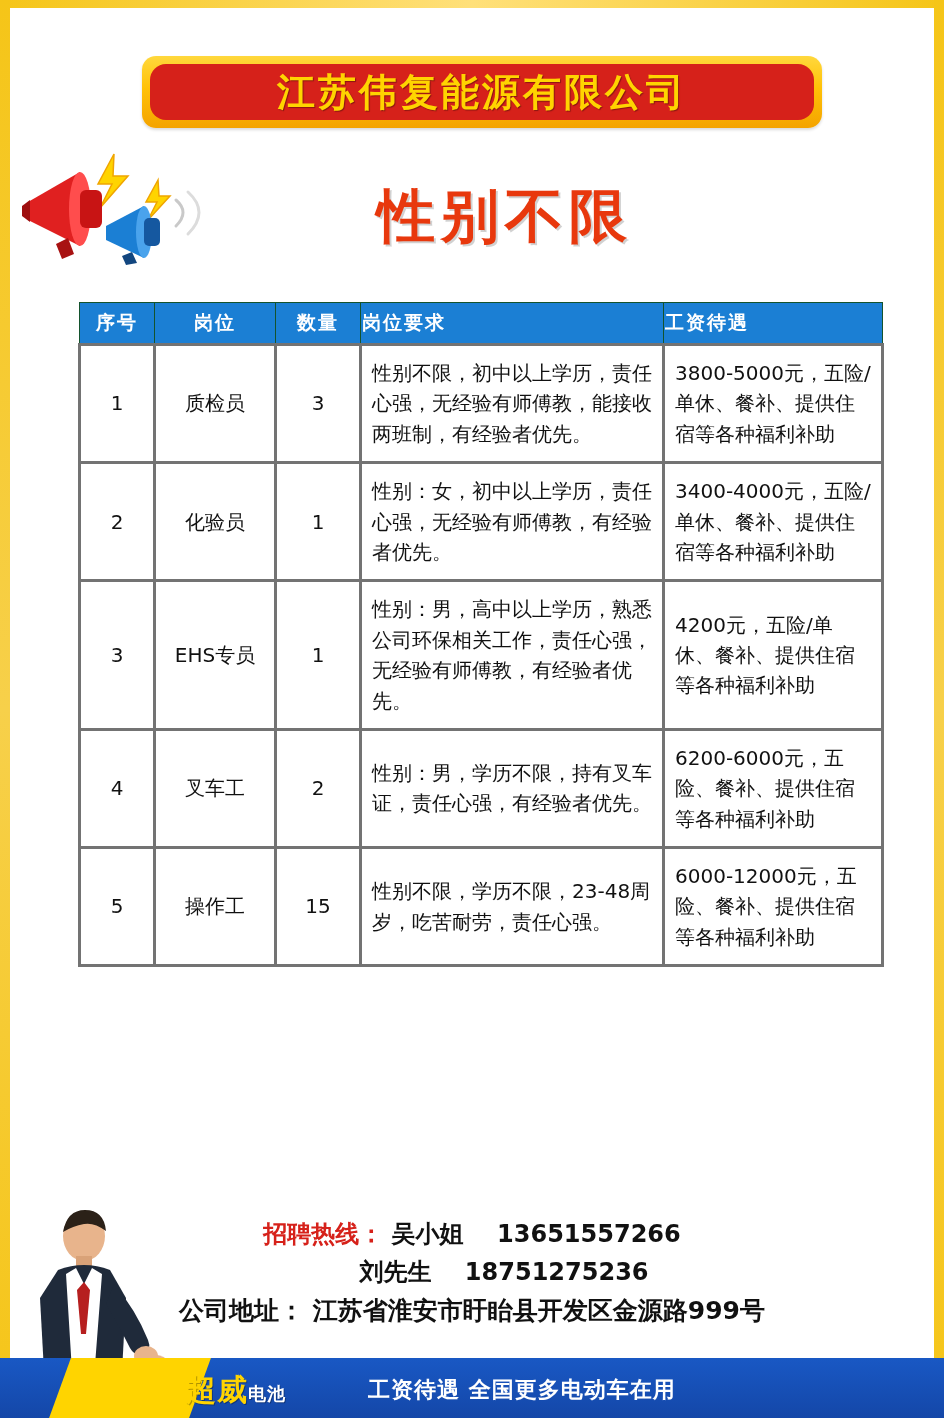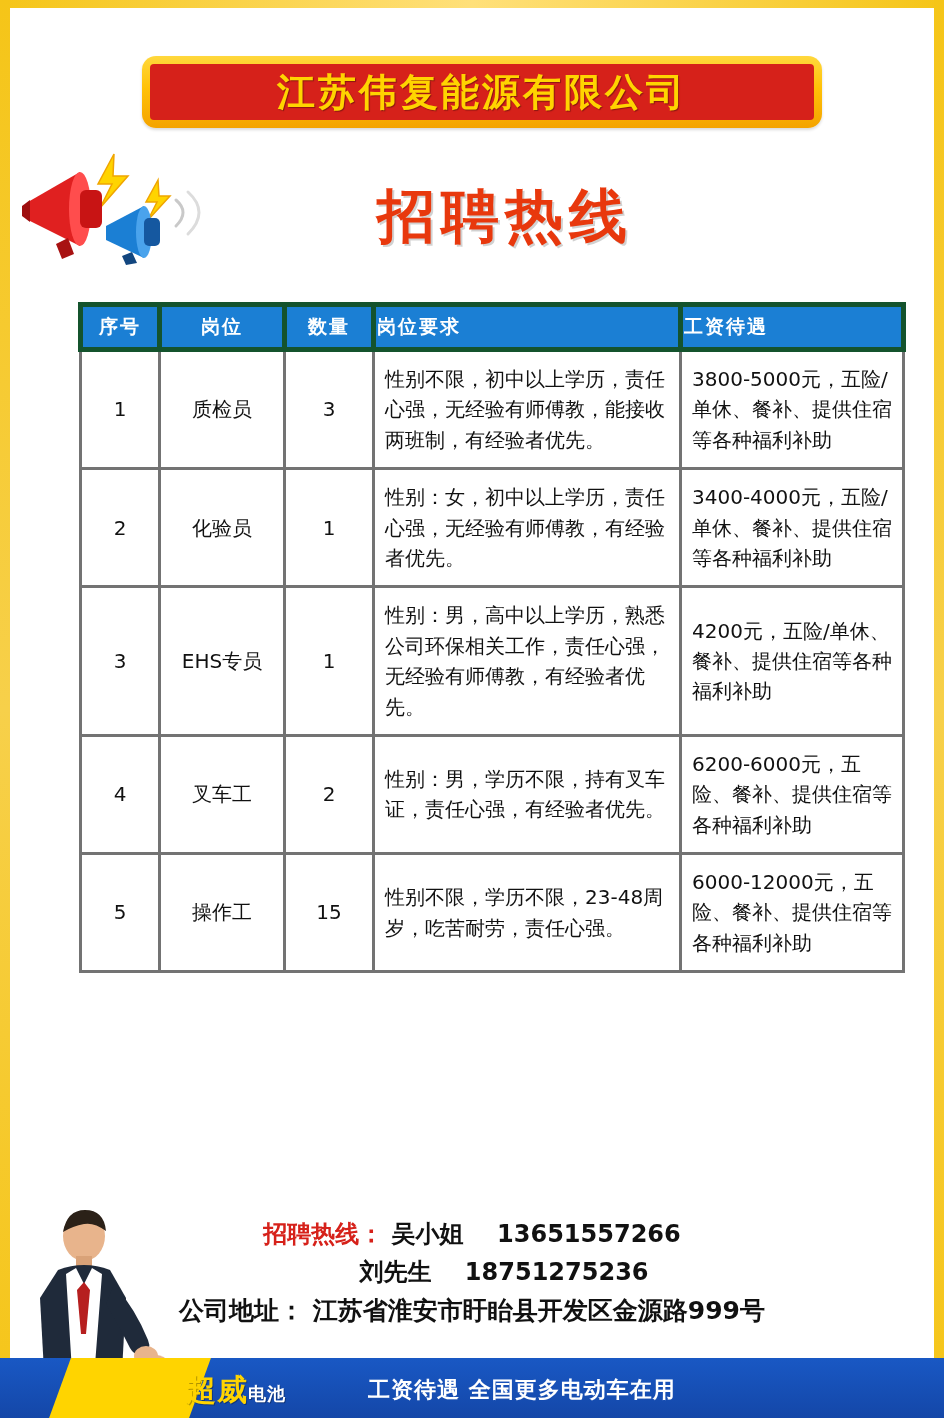--- a/index.html
+++ b/index.html
@@ -47,21 +47,21 @@
     background: linear-gradient(to bottom, #ffd83d 0%, #ffc107 45%, #f4a300 100%);
     box-shadow: 0 2px 3px rgba(0,0,0,0.15);
     display: flex;
     align-items: center;
     justify-content: center;
   }
   .banner-inner {
     width: calc(100% - 16px);
     height: calc(100% - 16px);
     background: #d6211a;
-    border-radius: 4px;
+    border-radius: 16px;
     display: flex;
     align-items: center;
     justify-content: center;
   }
   .banner-text {
     color: #ffd400;
     font-size: 38px;
     font-weight: bold;
     letter-spacing: 3px;
     font-family: "DejaVu Sans", "Liberation Sans", sans-serif;
@@ -105,21 +105,21 @@
     width: 100%;
     table-layout: fixed;
   }
   table.jobs th {
     background: #1b7fd4;
     color: #ffffff;
     font-size: 19px;
     font-weight: bold;
     letter-spacing: 2px;
     height: 38px;
-    border: 5px solid #14532d;
+    border: 1px solid #14532d;
     font-family: "DejaVu Sans", "Liberation Sans", sans-serif;
   }
   table.jobs td {
     border: 3px solid #737373;
     font-size: 20px;
     color: #111;
     vertical-align: middle;
     padding: 12px 10px;
     line-height: 1.52;
     font-family: "DejaVu Sans", "Liberation Sans", sans-serif;
@@ -238,21 +238,21 @@
       <ellipse cx="126" cy="82" rx="8" ry="26" fill="#4aa3ec"></ellipse>
       <rect x="126" y="68" width="16" height="28" rx="5" fill="#1558a0"></rect>
       <path d="M104 106 L114 102 L119 113 L108 115 Z" fill="#12467f"></path>
     </g>
 
     <path d="M158 50 q14 12 0 26" fill="none" stroke="#c9c9c9" stroke-width="3" stroke-linecap="round"></path>
     <path d="M170 42 q22 20 0 42" fill="none" stroke="#dcdcdc" stroke-width="3" stroke-linecap="round"></path>
   </svg>
 </div>
 
-<div class="headline">招聘热线</div>
+<div class="headline">性别不限</div>
 
 <div class="table-wrap">
   <table class="jobs">
     <thead>
       <tr>
         <th class="col-no">序号</th>
         <th class="col-post">岗位</th>
         <th class="col-num">数量</th>
         <th class="col-req">岗位要求</th>
         <th class="col-pay">工资待遇</th>

